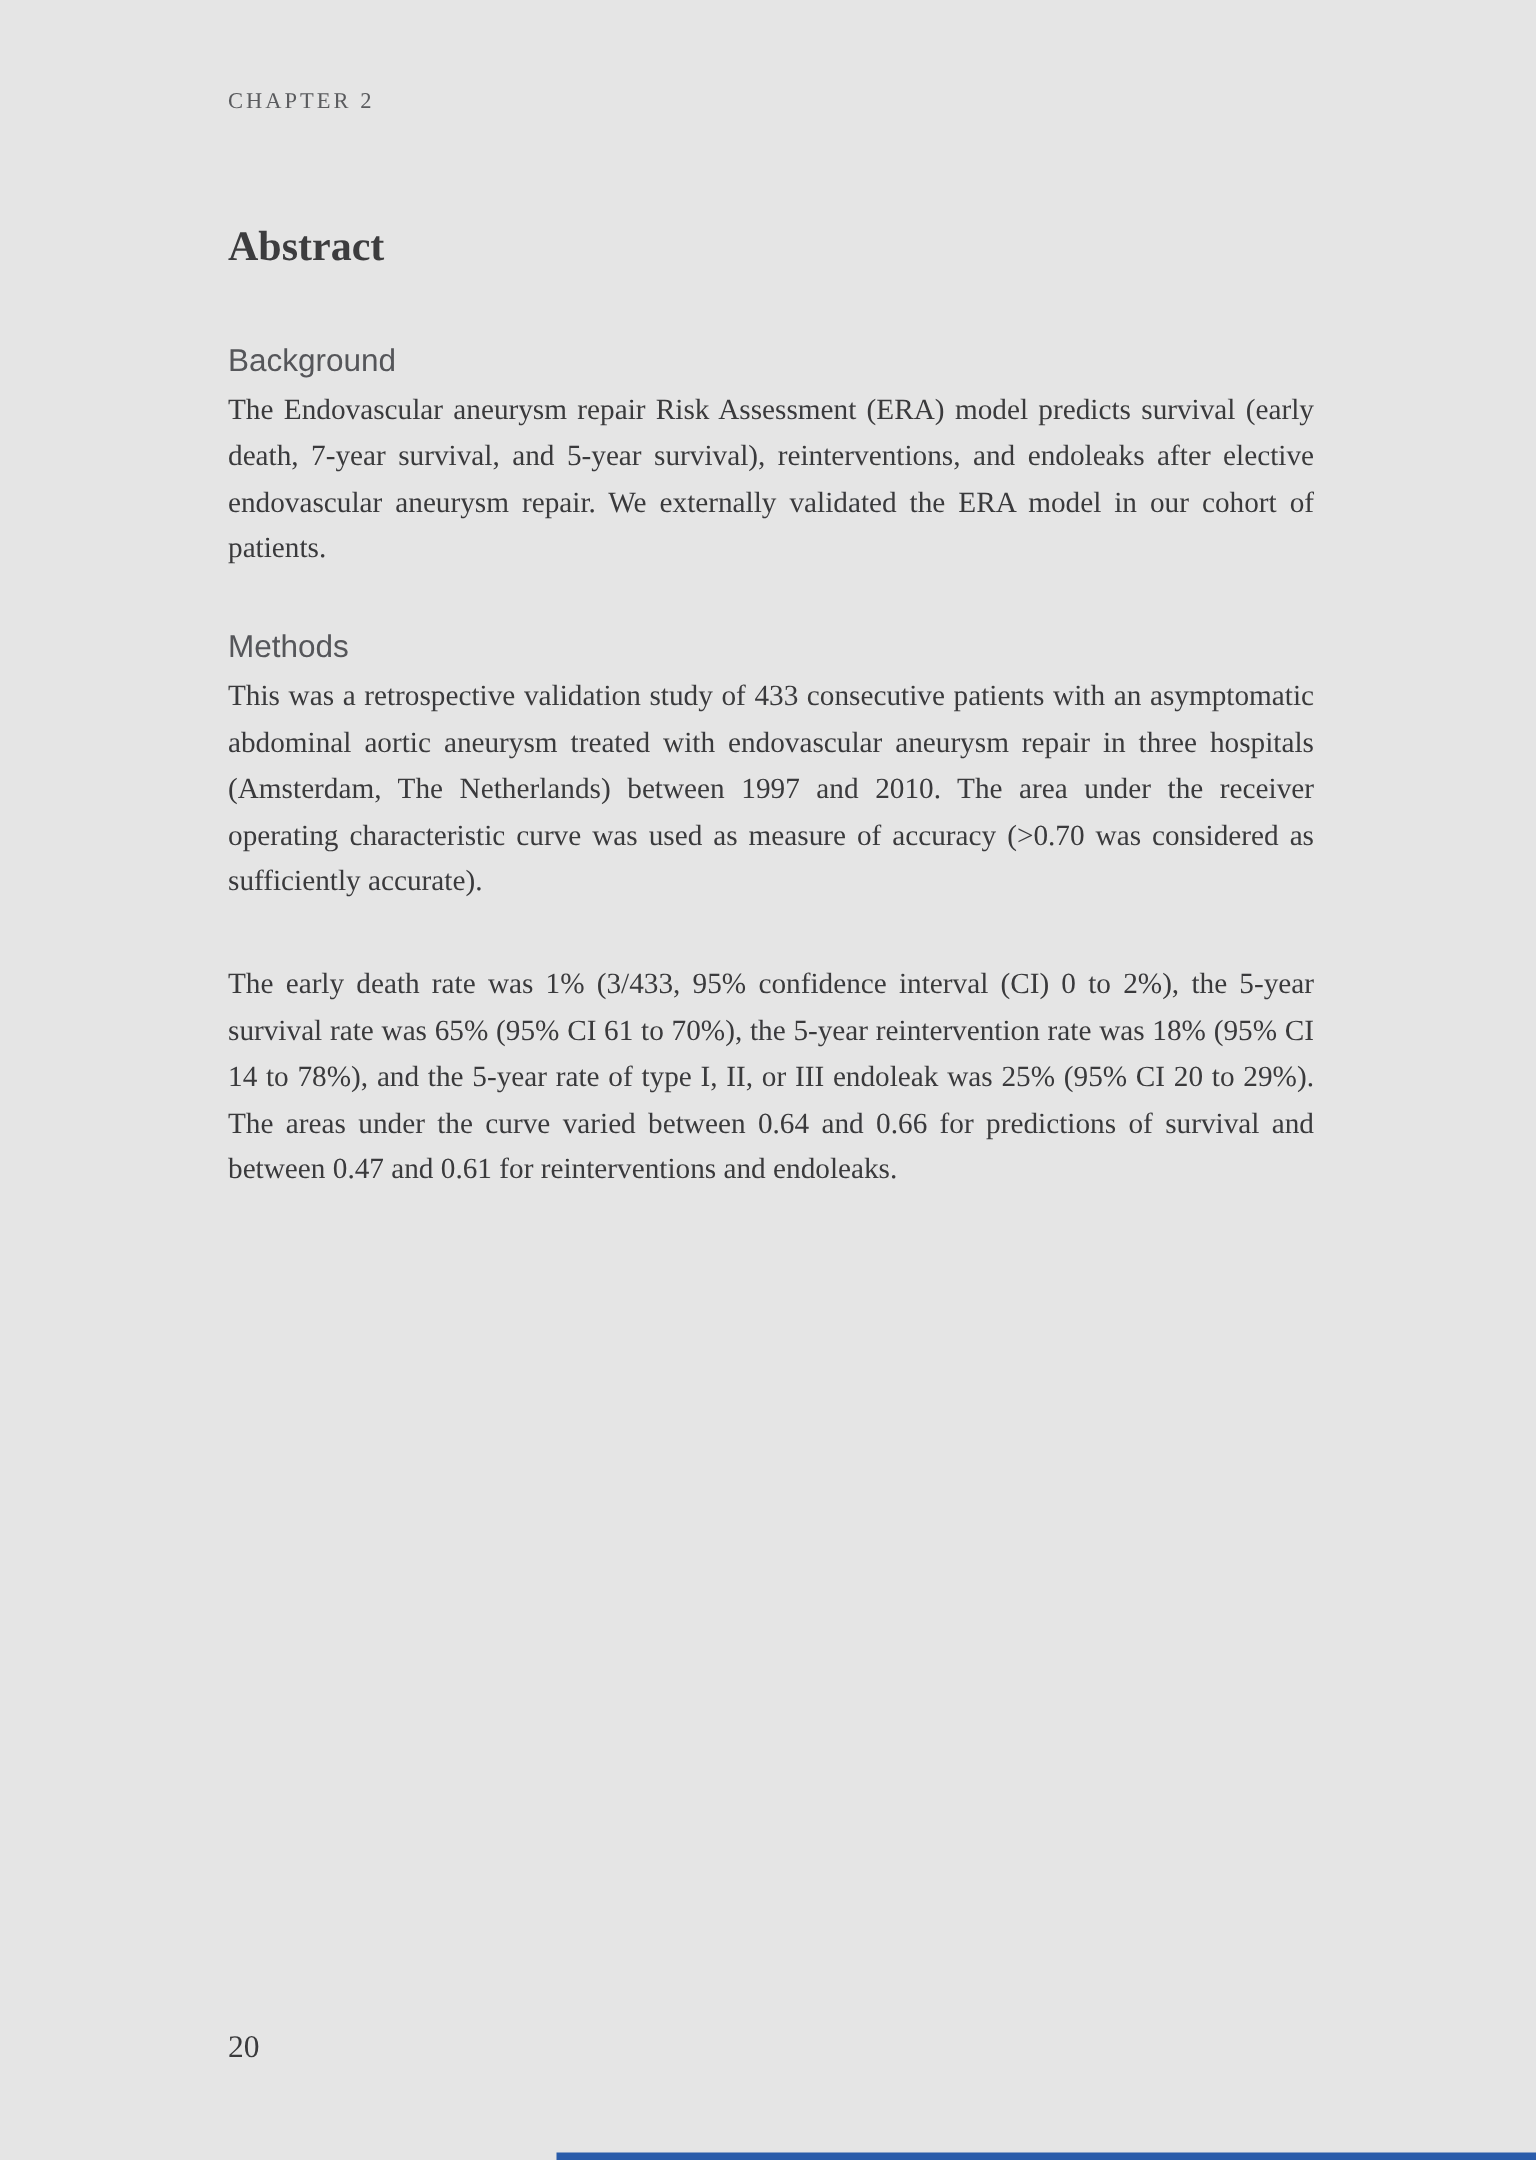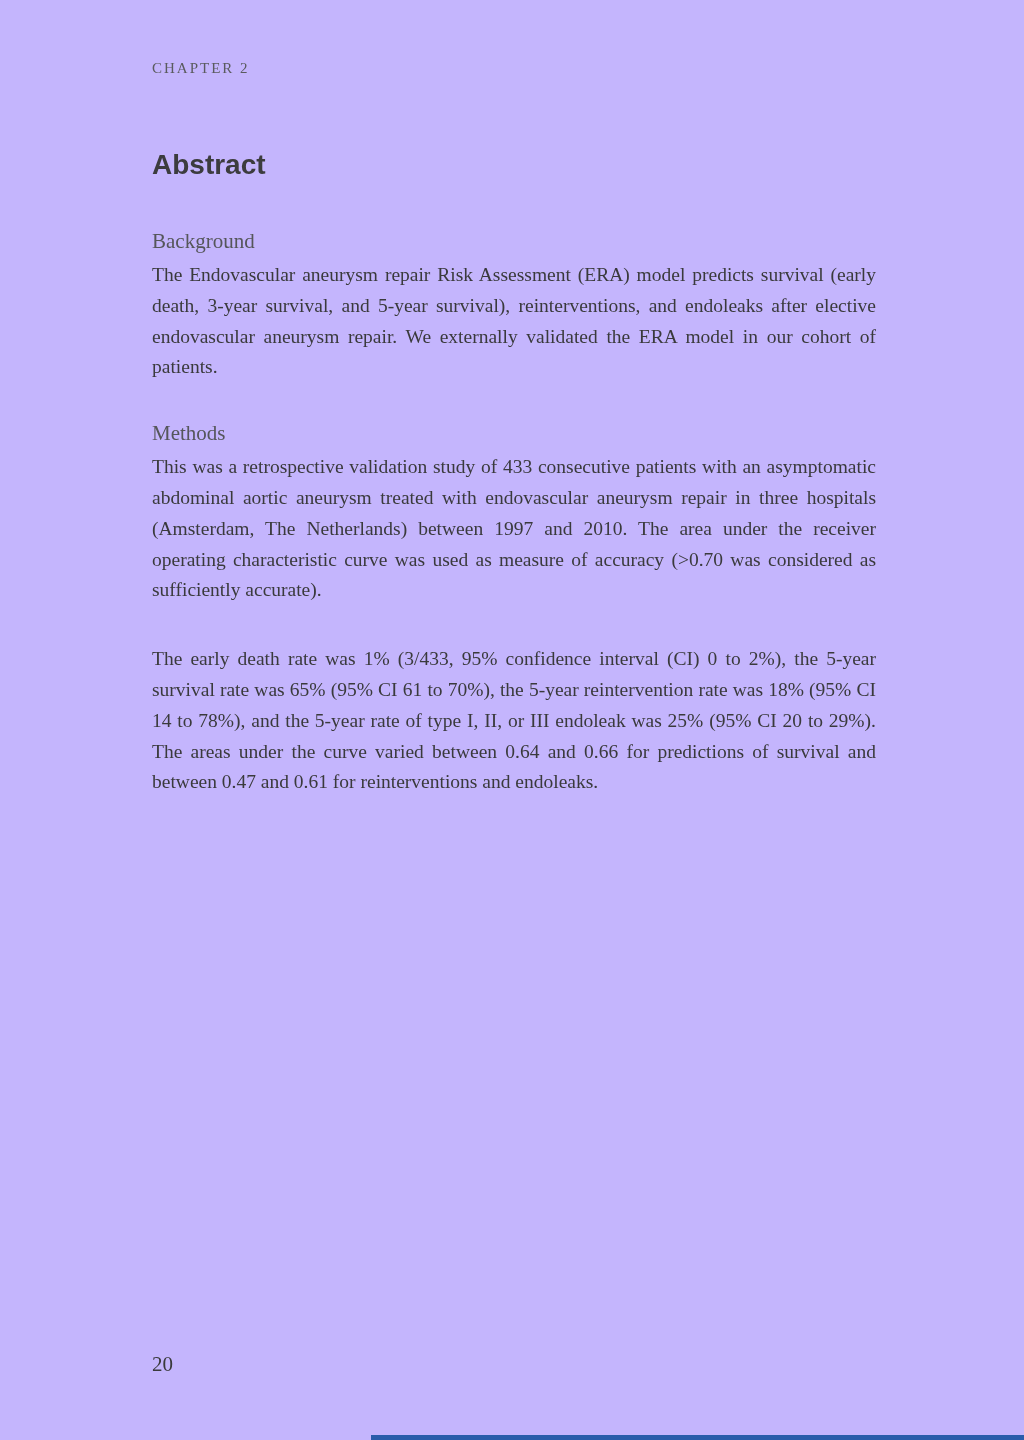--- a/index.html
+++ b/index.html
@@ -7,47 +7,47 @@
     width: 1024px;
     height: 1440px;
     background: #fdfdfc;
     font-family: "Liberation Serif", serif;
     position: relative;
     overflow: hidden;
   }
   .page {
     position: absolute;
     inset: 0;
-    background: #c4b5fd;
+    background: #e5e5e5;
   }
   .content {
     position: absolute;
     top: 60px;
     left: 152px;
     width: 724px;
   }
   .chapter-label {
     font-family: "Liberation Serif", serif;
     font-size: 15px;
     letter-spacing: 2px;
     color: #5a5b5e;
     margin-bottom: 72px;
   }
   .page-title {
-    font-family: Liberation Sans, sans-serif;
+    font-family: Liberation Serif, serif;
     font-weight: bold;
     font-size: 28px;
     color: #3c3c3e;
     margin-bottom: 48px;
   }
   .section {
     margin-bottom: 38px;
   }
   .section-heading {
-    font-family: Liberation Serif, serif;
+    font-family: Liberation Sans, sans-serif;
     font-weight: normal;
     font-size: 21px;
     color: #55565a;
     margin-bottom: 6px;
   }
   .section-body {
     font-family: "Liberation Serif", serif;
     font-size: 19.5px;
     line-height: 1.58;
     color: #3a3a3c;
@@ -75,21 +75,21 @@
 
 <div class="page">
   <div class="content">
 
     <div class="chapter-label">CHAPTER 2</div>
 
     <h1 class="page-title">Abstract</h1>
 
     <div class="section">
       <div class="section-heading">Background</div>
-      <p class="section-body">The Endovascular aneurysm repair Risk Assessment (ERA) model predicts survival (early death, 3-year survival, and 5-year survival), reinterventions, and endoleaks after elective endovascular aneurysm repair. We externally validated the ERA model in our cohort of patients.</p>
+      <p class="section-body">The Endovascular aneurysm repair Risk Assessment (ERA) model predicts survival (early death, 7-year survival, and 5-year survival), reinterventions, and endoleaks after elective endovascular aneurysm repair. We externally validated the ERA model in our cohort of patients.</p>
     </div>
 
     <div class="section">
       <div class="section-heading">Methods</div>
       <p class="section-body">This was a retrospective validation study of 433 consecutive patients with an asymptomatic abdominal aortic aneurysm treated with endovascular aneurysm repair in three hospitals (Amsterdam, The Netherlands) between 1997 and 2010. The area under the receiver operating characteristic curve was used as measure of accuracy (&gt;0.70 was considered as sufficiently accurate).</p>
     </div>
 
     <div class="section">
       <p class="section-body">The early death rate was 1% (3/433, 95% confidence interval (CI) 0 to 2%), the 5-year survival rate was 65% (95% CI 61 to 70%), the 5-year reintervention rate was 18% (95% CI 14 to 78%), and the 5-year rate of type I, II, or III endoleak was 25% (95% CI 20 to 29%). The areas under the curve varied between 0.64 and 0.66 for predictions of survival and between 0.47 and 0.61 for reinterventions and endoleaks.</p>
     </div>

